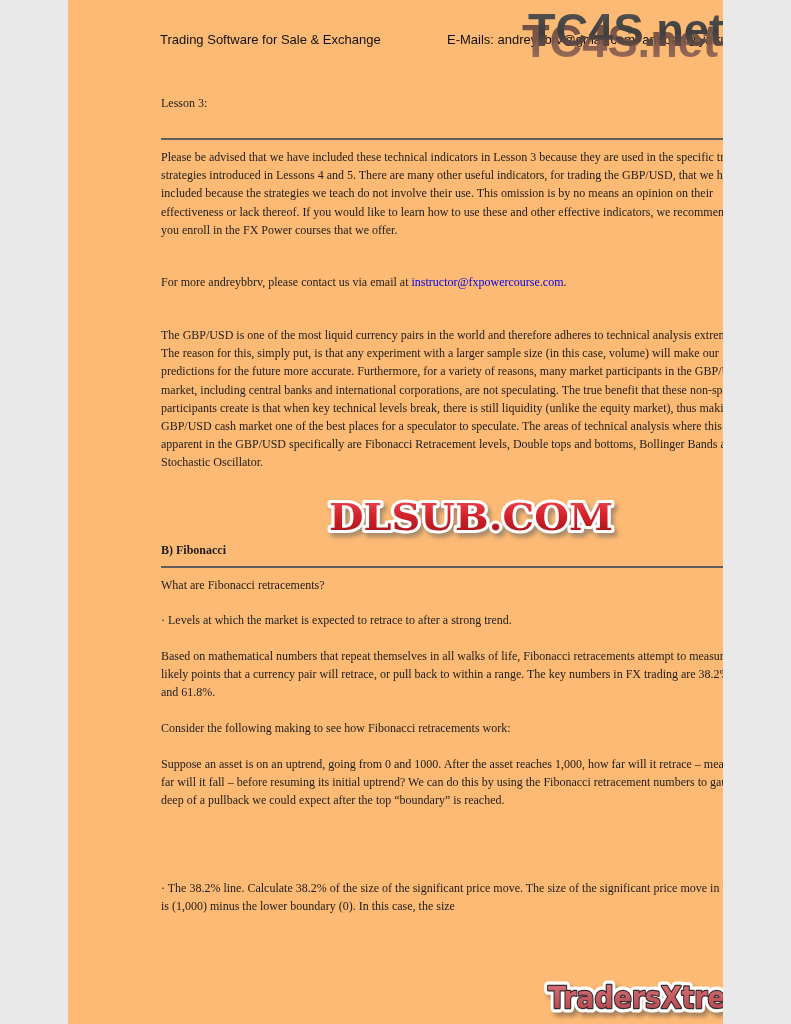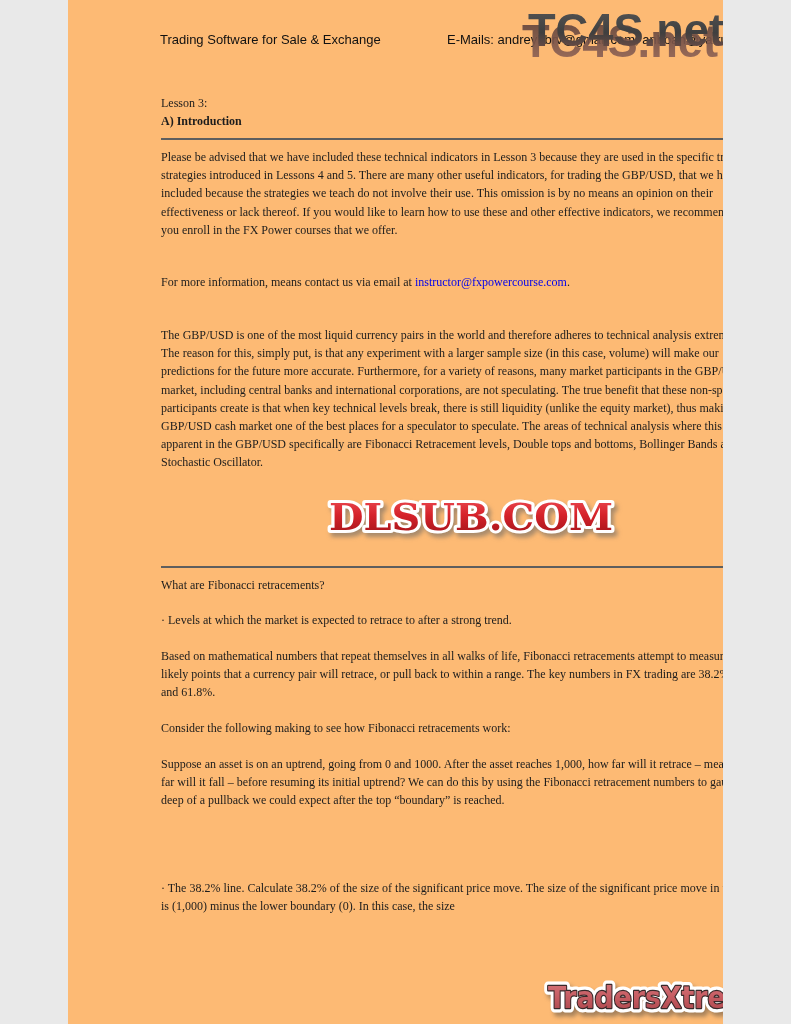--- a/index.html
+++ b/index.html
@@ -73,42 +73,42 @@
         <stop offset="0.55" stop-color="#3f3f3f"></stop>
         <stop offset="1" stop-color="#815247"></stop>
       </linearGradient>
     </defs>
     <text x="3" y="57" font-family="Liberation Sans, sans-serif" font-weight="bold" font-size="46" textLength="196" lengthAdjust="spacingAndGlyphs" fill="url(#tc4s-back)" opacity="0.92">TC4S.net</text>
     <text x="9" y="46" font-family="Liberation Sans, sans-serif" font-weight="bold" font-size="46" textLength="196" lengthAdjust="spacingAndGlyphs" fill="url(#tc4s-front)">TC4S.net</text>
   </svg>
 
   <div class="blk" style="top:94px">
     <div>Lesson 3:</div>
-    <div class="bold">A) Introduction</div>
   </div>
 
   <div class="rule" style="top:138px"></div>
 
   <p class="blk" style="top:148px">Please be advised that we have included these technical indicators in Lesson 3 because they are used in the specific trading strategies introduced in Lessons 4 and 5. There are many other useful indicators, for trading the GBP/USD, that we have not included because the strategies we teach do not involve their use. This omission is by no means an opinion on their effectiveness or lack thereof. If you would like to learn how to use these and other effective indicators, we recommend that you enroll in the FX Power courses that we offer.</p>
 
-  <div class="blk" style="top:273px"><span>For more information, means contact us via email at </span><a class="email-link">instructor@fxpowercourse.com</a><span>.</span></div>
+  <div class="blk" style="top:273px"><span>For more andreybbrv, please contact us via email at </span><a class="email-link">instructor@fxpowercourse.com</a><span>.</span></div>
 
   <p class="blk" style="top:326px">The GBP/USD is one of the most liquid currency pairs in the world and therefore adheres to technical analysis extremely well. The reason for this, simply put, is that any experiment with a larger sample size (in this case, volume) will make our predictions for the future more accurate. Furthermore, for a variety of reasons, many market participants in the GBP/USD cash market, including central banks and international corporations, are not speculating. The true benefit that these non-speculative participants create is that when key technical levels break, there is still liquidity (unlike the equity market), thus making the GBP/USD cash market one of the best places for a speculator to speculate. The areas of technical analysis where this is readily apparent in the GBP/USD specifically are Fibonacci Retracement levels, Double tops and bottoms, Bollinger Bands and the Stochastic Oscillator.</p>
 
   <svg class="dlsub-svg" width="306" height="56" viewBox="0 0 306 56">
     <defs>
       <linearGradient id="dlsub-red" x1="0" y1="0" x2="0" y2="1">
         <stop offset="0" stop-color="#ef5058"></stop>
         <stop offset="0.45" stop-color="#d6232b"></stop>
         <stop offset="1" stop-color="#9c1116"></stop>
       </linearGradient>
     </defs>
     <text x="153" y="42" text-anchor="middle" font-family="DejaVu Serif, serif" font-weight="bold" font-size="37" textLength="284" lengthAdjust="spacingAndGlyphs" fill="url(#dlsub-red)" stroke="#ffffff" stroke-width="6" paint-order="stroke" stroke-linejoin="round">DLSUB.COM</text>
   </svg>
 
+  <div class="blk bold" style="top:541px">B) Fibonacci</div>
 
   <div class="rule" style="top:566px"></div>
 
   <div class="blk" style="top:611px">· Levels at which the market is expected to retrace to after a strong trend.</div>
 
   <div class="blk" style="top:576px">What are Fibonacci retracements?</div>
 
   <p class="blk" style="top:647px">Based on mathematical numbers that repeat themselves in all walks of life, Fibonacci retracements attempt to measure the likely points that a currency pair will retrace, or pull back to within a range. The key numbers in FX trading are 38.2%, 26%, and 61.8%.</p>
 
   <div class="blk" style="top:719px">Consider the following making to see how Fibonacci retracements work:</div>

